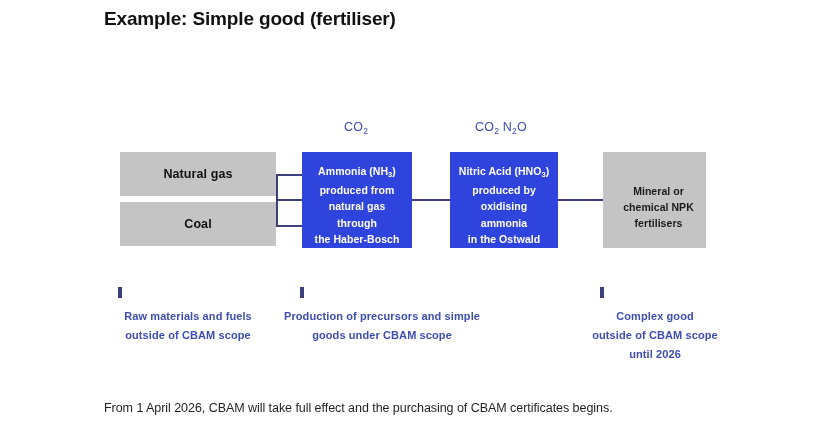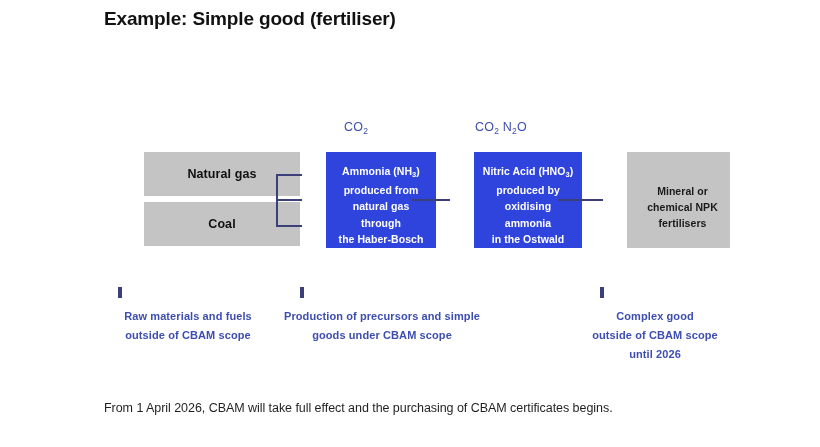--- a/index.html
+++ b/index.html
@@ -45,21 +45,20 @@
   #emission-label-ammonia { left: 344px; top: 120px; }
   #emission-label-nitric  { left: 475px; top: 120px; }
 
   
   .flow-box {
     position: absolute;
     box-sizing: border-box;
     display: flex;
     justify-content: center;
     text-align: center;
-    margin-left: 24px;
   }
   .flow-box.gray {
     background: #c4c4c4;
     align-items: center;
   }
   .flow-box.blue {
     background: #2f44dd;
     align-items: flex-start;
   }
   .box-text-gray-strong {

